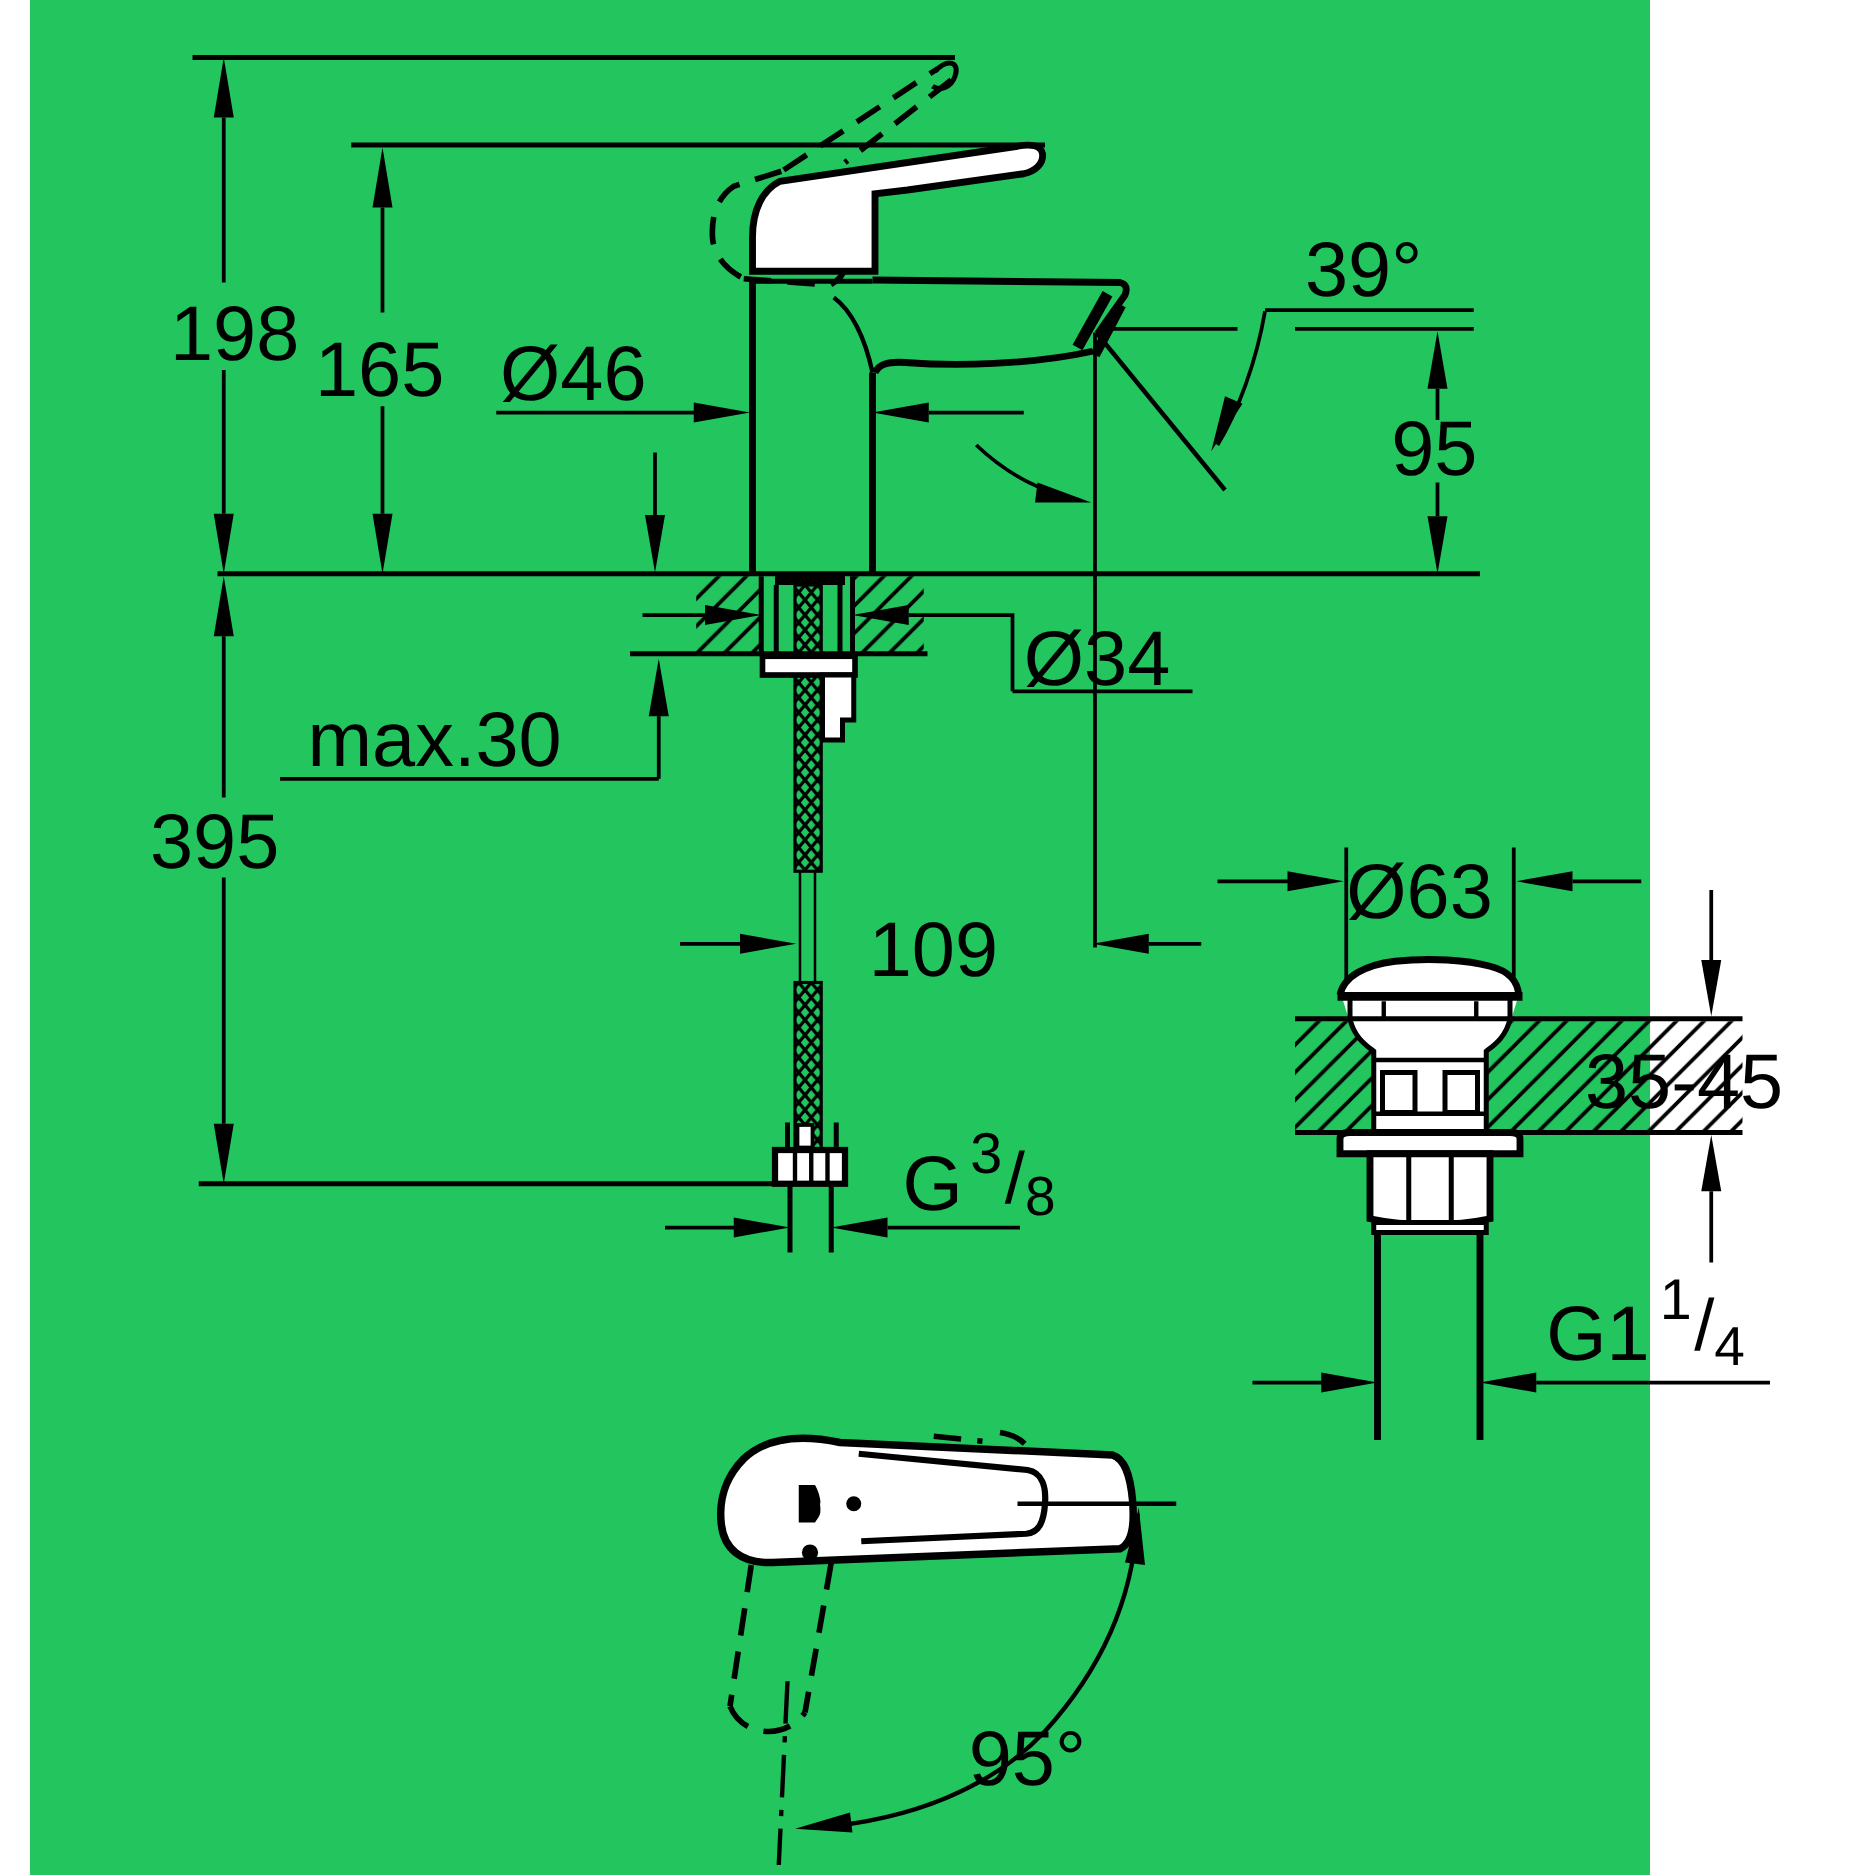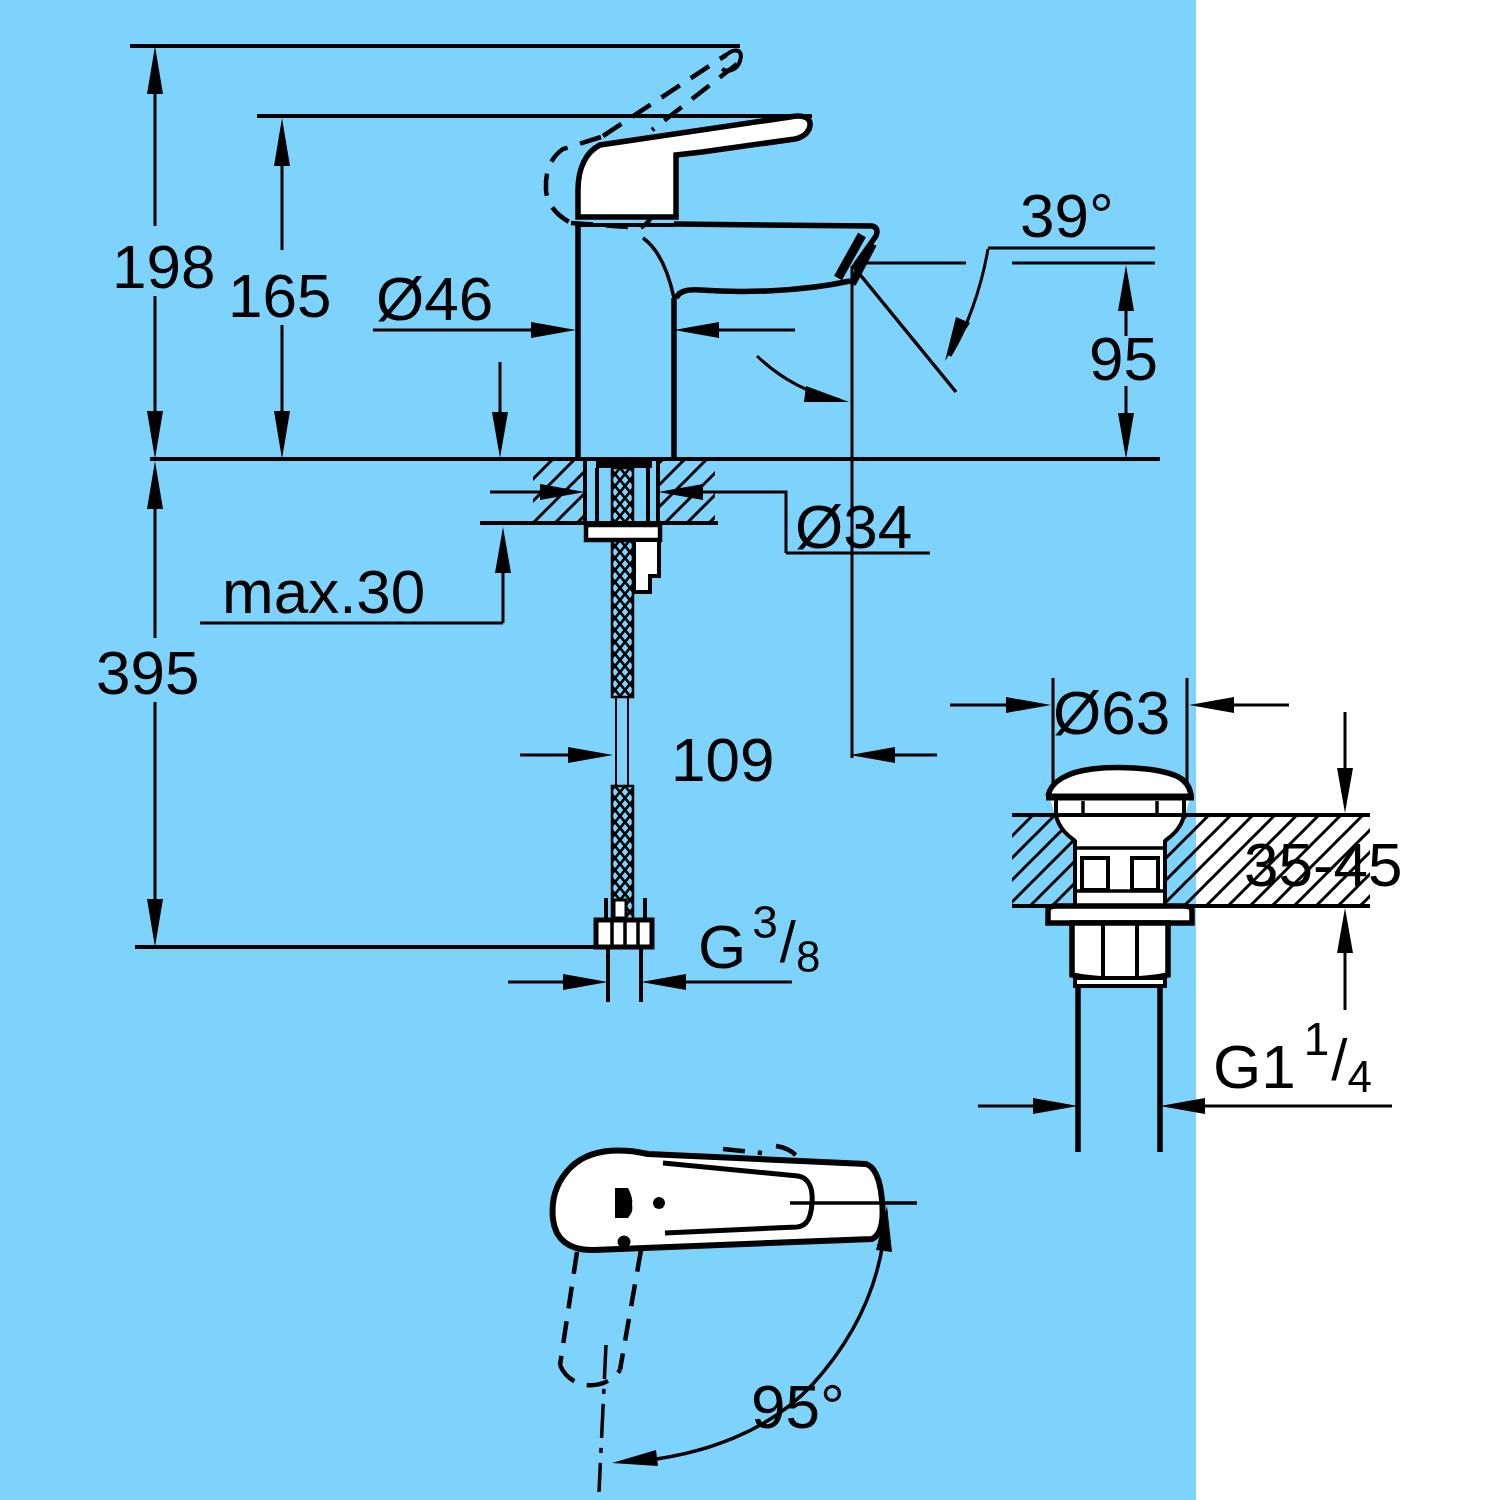--- a/index.html
+++ b/index.html
@@ -1,16 +1,16 @@
 <!DOCTYPE html>
 <html><head>
 <meta charset="utf-8">
 <style>
   html,body{margin:0;padding:0;background:#ffffff;width:1500px;height:1500px;overflow:hidden;}
-  .canvas{width:1196px;height:1500px;background:#7dd3fc;}
+  .canvas{width:1296px;height:1500px;background:#22c55e;margin-left:24px;}
   svg{display:block;}
   text{font-family:"Liberation Sans","DejaVu Sans",sans-serif;fill:#000;}
   .dimtxt{font-size:62px;}
   .sup{font-size:46px;}
   .slash{font-size:58px;}
   .sub{font-size:44px;}
   .obj{stroke:#000;fill:none;stroke-width:5.5;}
   .obj4{stroke:#000;fill:none;stroke-width:4;}
   .obj3{stroke:#000;fill:none;stroke-width:3.5;}
   .dim{stroke:#000;fill:none;stroke-width:3;}

